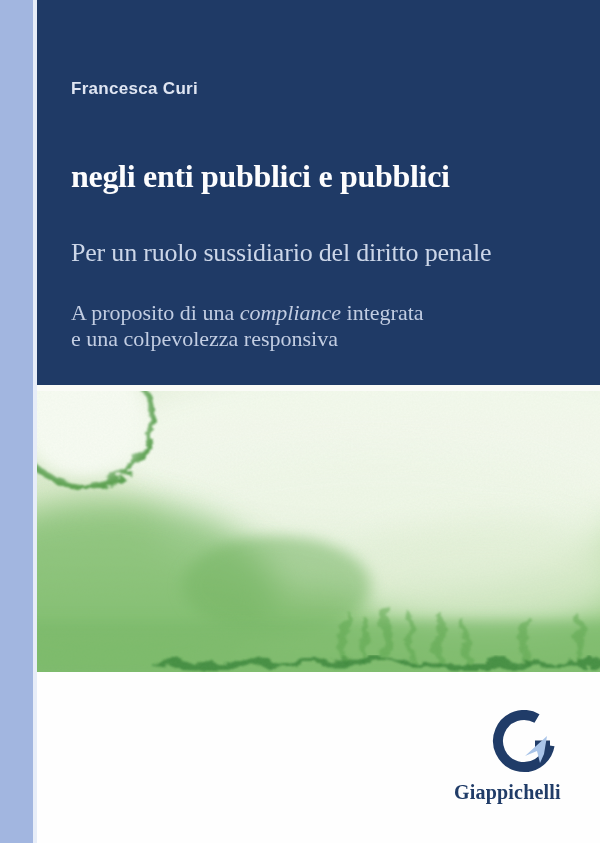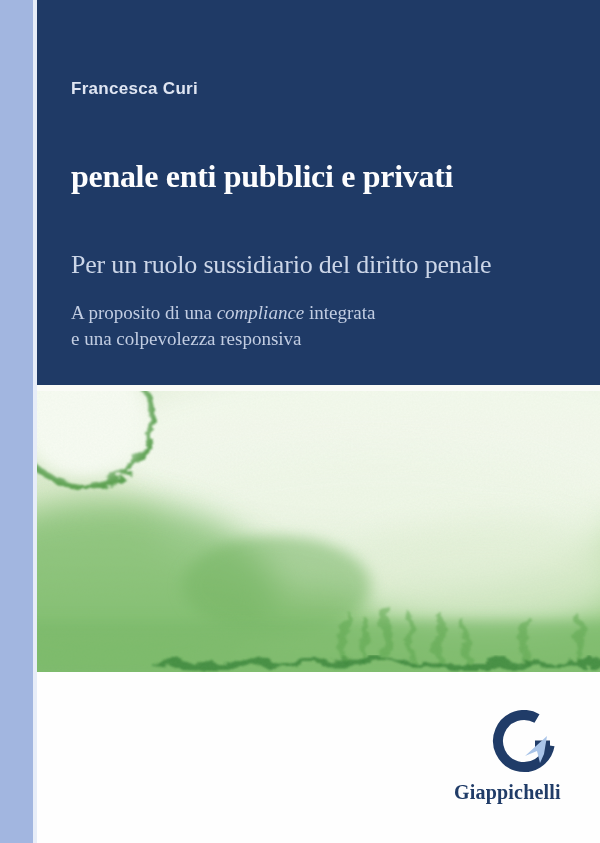--- a/index.html
+++ b/index.html
@@ -72,33 +72,33 @@
     font-family: "Liberation Serif", serif;
     font-size: 32px;
     font-weight: 700;
     line-height: 41px;
     letter-spacing: -0.3px;
     color: var(--title-white, #fdfdfe);
     white-space: nowrap;
   }
   .subtitle {
     position: absolute;
-    left: 34px; top: 250px;
+    left: 34px; top: 238px;
     font-family: "Liberation Serif", serif;
     font-size: 26px;
     font-weight: 400;
     letter-spacing: -0.2px;
     color: var(--subtitle-text, #ccd6e8);
     white-space: nowrap;
   }
   .tagline {
     position: absolute;
     left: 34px; top: 300px;
     font-family: "Liberation Serif", serif;
-    font-size: 19px;
+    font-size: 22px;
     font-weight: 400;
     line-height: 26px;
     color: var(--tagline-text, #c2cde2);
     white-space: nowrap;
   }
   .tagline .it { font-style: italic; }
   
   .publisher {
     position: absolute;
     right: 30px; top: 38px;
@@ -121,21 +121,21 @@
 <div class="page">
 
   <div class="bg-strip"></div>
   <div class="bg-gutter"></div>
 
   <div class="cover">
 
     <div class="cover-top">
       <div class="author">Francesca Curi</div>
       <div class="title">
-        <div>penale enti pubblici e privati</div>
+        <div>negli enti pubblici e pubblici</div>
       </div>
       <div class="subtitle">Per un ruolo sussidiario del diritto penale</div>
       <div class="tagline">
         <div><span>A proposito di una </span><span class="it">compliance</span><span> integrata</span></div>
         <div>e una colpevolezza responsiva</div>
       </div>
     </div>
 
     <div class="divider"></div>
 

